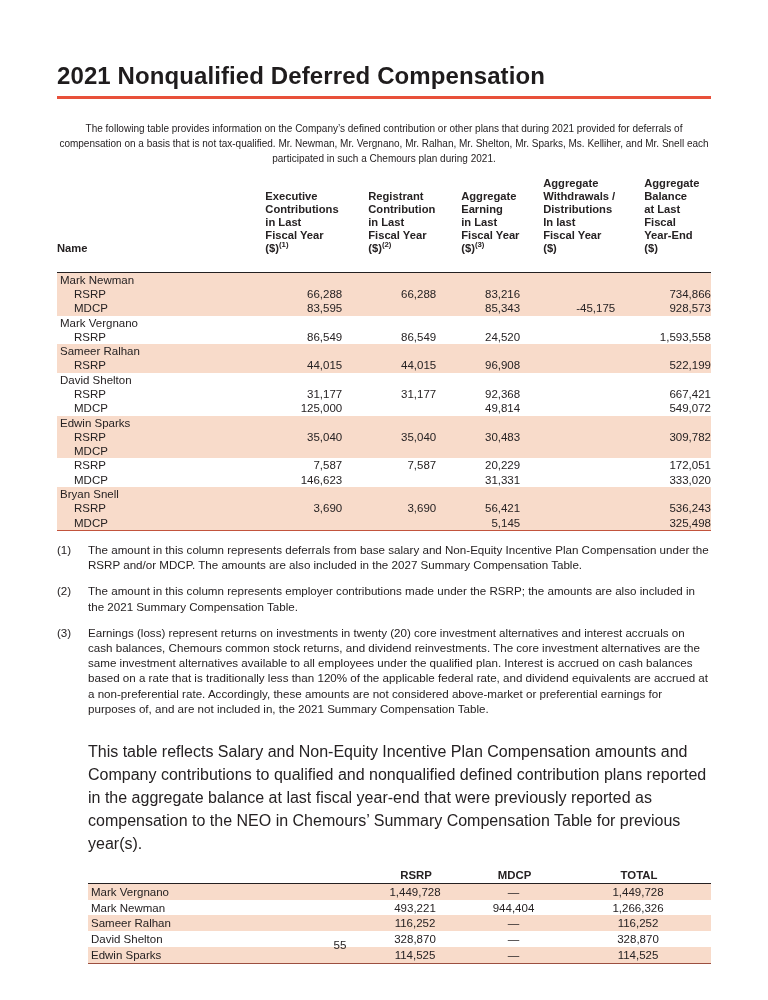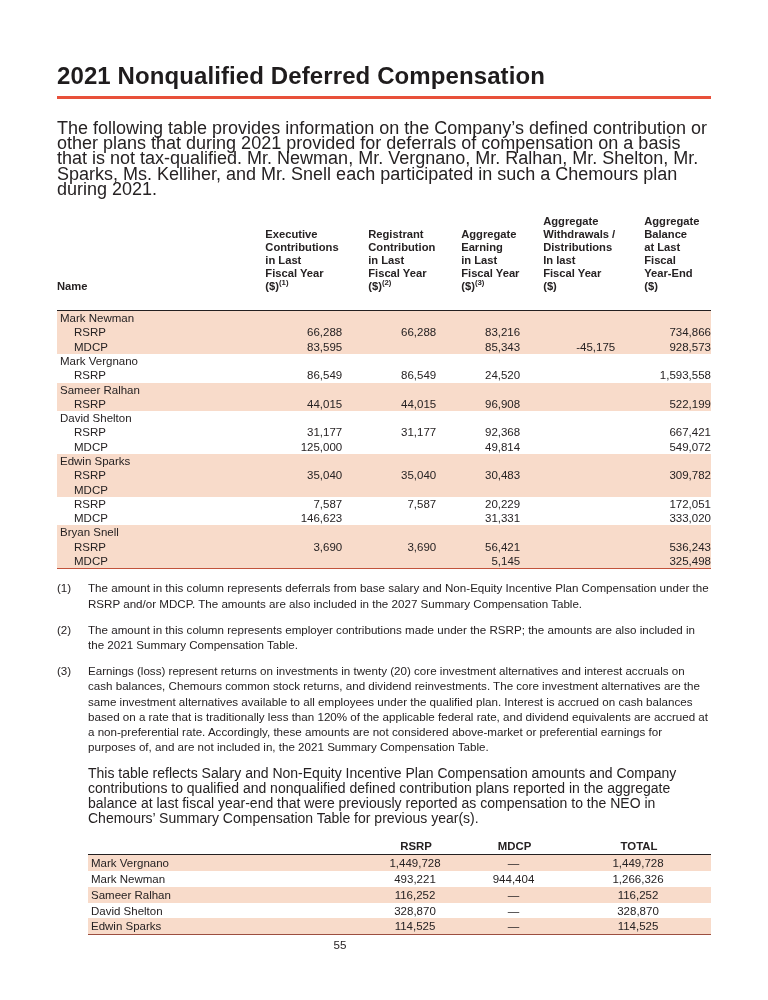--- a/index.html
+++ b/index.html
@@ -7,21 +7,21 @@
     width:768px; height:1000px; background:#ffffff; position:relative;
     font-family:"Liberation Sans","DejaVu Sans",sans-serif; color:#262223;
     -webkit-font-smoothing:antialiased;
   }
   .content { position:absolute; left:57px; top:62px; width:654px; }
 
   .title {
     font-size:24px; font-weight:bold; color:#1f1c1d;
     padding-bottom:6px; border-bottom:3px solid #e8503a; letter-spacing:0.1px;
   }
-  .intro { margin-top:22px; font-size:18px; line-height:15.2px; }
+  .intro { margin-top:22px; font-size:10px; line-height:15.2px;text-align:center; }
 
   
   table.comp { width:100%; border-collapse:collapse; margin-top:6px; font-size:11.5px;
                border-bottom:1.5px solid #c2533c; }
   table.comp col.c0{width:190px} table.comp col.c1{width:98px}
   table.comp col.c2{width:94px}  table.comp col.c3{width:84px}
   table.comp col.c4{width:92px}  table.comp col.c5{width:96px}
   table.comp th {
     font-weight:bold; text-align:left; vertical-align:bottom;
     padding:0 0 17px 0; font-size:11.2px; line-height:13px;
@@ -34,21 +34,21 @@
   table.comp td { padding:0; line-height:14.3px; vertical-align:bottom; }
   table.comp td.name { padding-left:3px; }
   table.comp td.plan { padding-left:17px; }
   table.comp td.num  { text-align:right; }
   table.comp tr.shaded td { background:#f8dbca; }
 
   
   .footnote { display:flex; margin-top:11px; font-size:11.6px; line-height:15.2px; }
   .fn-marker { flex:0 0 31px; }
   .fn-text { flex:1; }
-  .closing { margin:12px 0 0 31px; font-size:14px; line-height:15px; }
+  .closing { margin:24px 0 0 31px; font-size:16px; line-height:23px; }
 
   
   table.summary { border-collapse:collapse; margin:14px 0 0 31px; width:623px;
                   font-size:11.5px; border-bottom:1.5px solid #9c4f40; }
   table.summary col.s0{width:282px} table.summary col.s1{width:92px}
   table.summary col.s2{width:105px} table.summary col.s3{width:144px}
   table.summary th { font-weight:bold; text-align:center; padding:0 0 2px 0;
                      font-size:11.4px; border-bottom:1.5px solid #242021; }
   table.summary td { padding:1px 0 0.5px 0; line-height:14.2px; }
   table.summary td.nm { padding-left:3px; }

